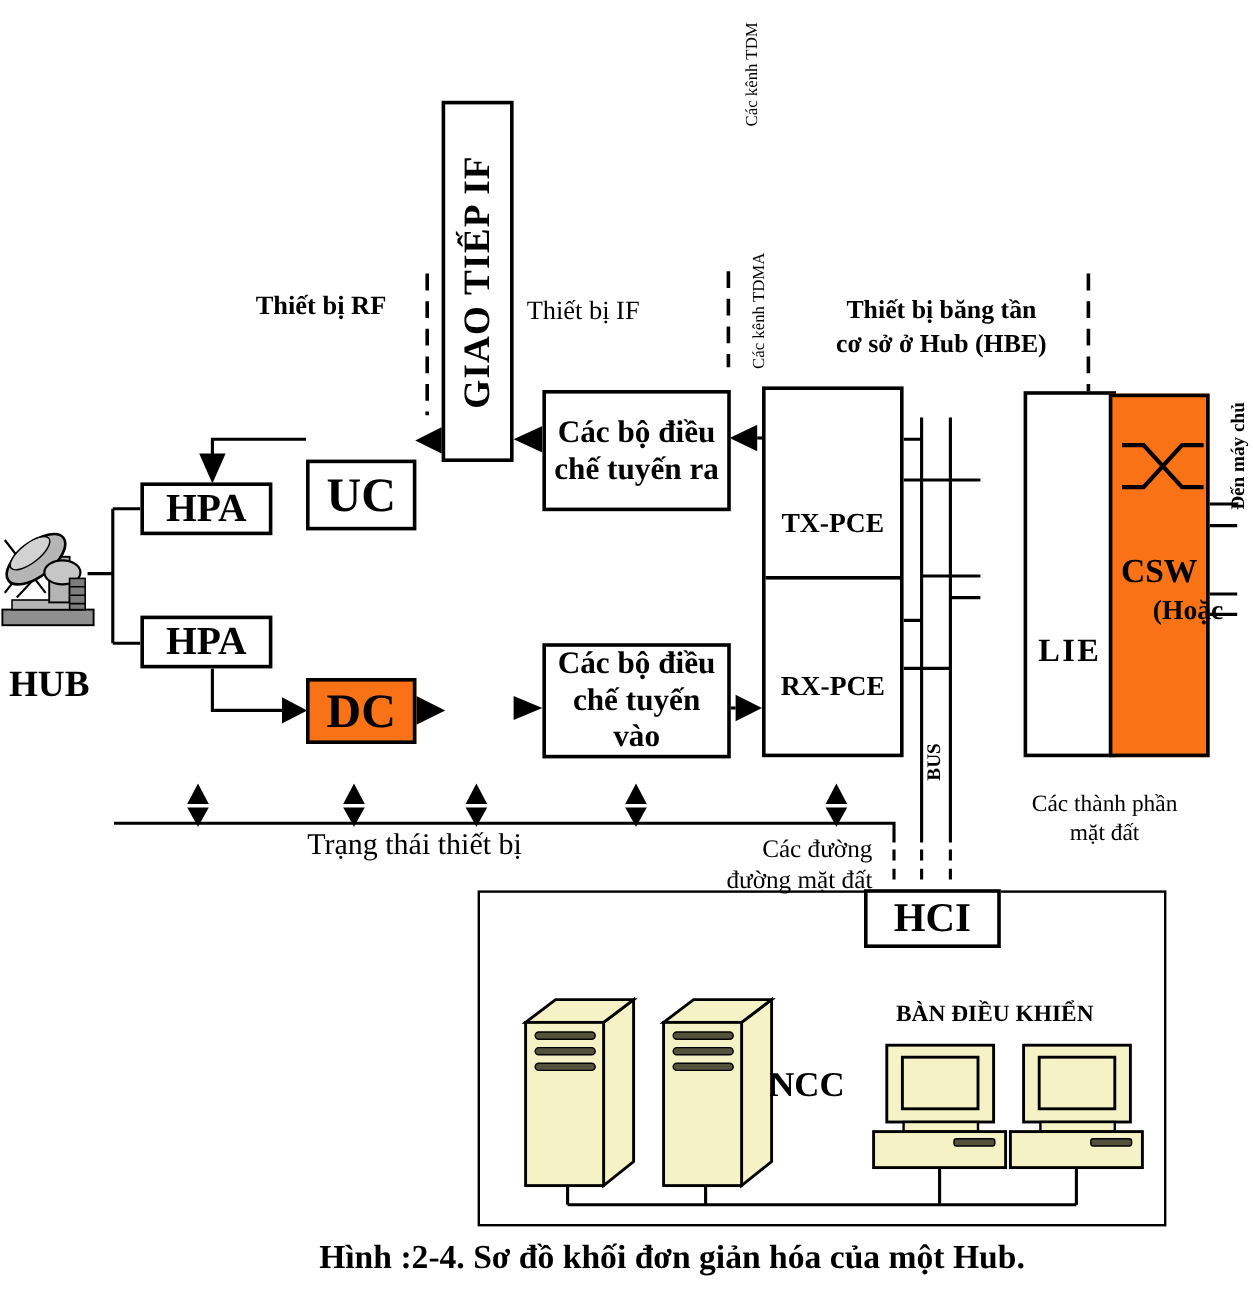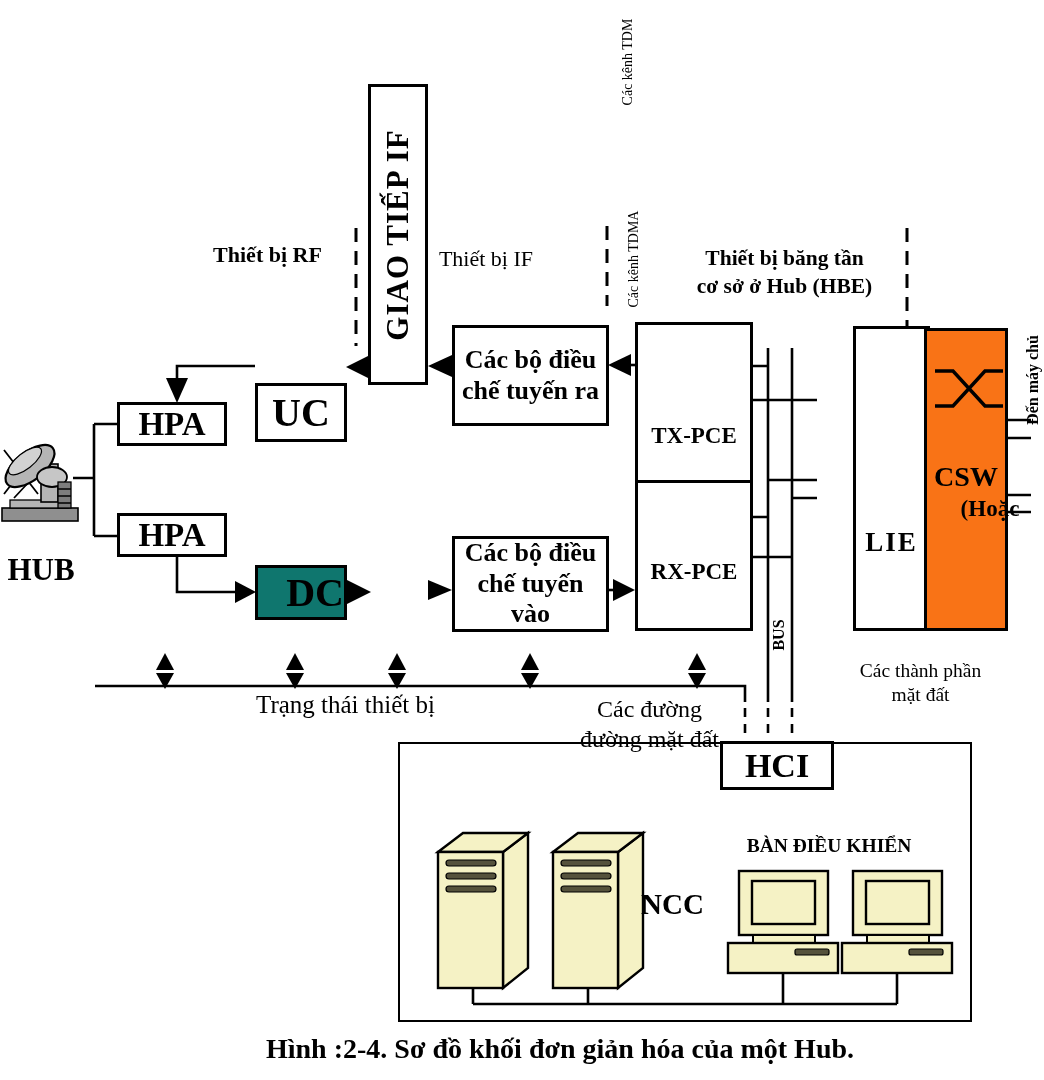--- a/index.html
+++ b/index.html
@@ -129,21 +129,21 @@
   </div>
 
   <div class="box" style="left:117px;top:402px;width:110px;height:44px;font-size:33px;background:#fff;">
     <span>HPA</span>
   </div>
 
   <div class="box" style="left:117px;top:513px;width:110px;height:44px;font-size:33px;background:#fff;">
     <span>HPA</span>
   </div>
 
-  <div class="box" style="left:255px;top:565px;width:92px;height:55px;font-size:40px;background:#0f766e;justify-content:flex-end;">
+  <div class="box" style="left:255px;top:565px;width:92px;height:55px;font-size:40px;background:#f97316;">
     <span>DC</span>
   </div>
 
   <div class="box two-line" style="left:452px;top:325px;width:157px;height:101px;font-size:26px;background:#fff;">
     <span>
       <span>Các bộ điều</span><br>
       <span>chế tuyến ra</span>
     </span>
   </div>
 
@@ -184,21 +184,21 @@
 
   <div class="lbl center two-line" style="left:662px;top:245px;width:245px;font-size:21.5px;font-weight:bold;line-height:1.3;">
     <span>Thiết bị băng tần</span><br>
     <span>cơ sở ở Hub (HBE)</span>
   </div>
 
   <div class="lbl center" style="left:6px;top:552px;width:70px;font-size:31px;font-weight:bold;">HUB</div>
 
   <div class="lbl" style="left:256px;top:691px;font-size:25px;">Trạng thái thiết bị</div>
 
-  <div class="lbl center two-line" style="left:572px;top:694px;width:155px;font-size:24px;line-height:1.25;">
+  <div class="lbl center two-line" style="left:572px;top:694px;width:155px;font-size:21px;line-height:1.25;text-align:right;">
     <span>Các đường</span><br>
     <span>đường mặt đất</span>
   </div>
 
   <div class="lbl center" style="left:724px;top:835px;width:210px;font-size:19.5px;font-weight:bold;">BÀN ĐIỀU KHIỂN</div>
 
   <div class="lbl center two-line" style="left:838px;top:659px;width:165px;font-size:19.5px;line-height:1.25;">
     <span>Các thành phần</span><br>
     <span>mặt đất</span>
   </div>

